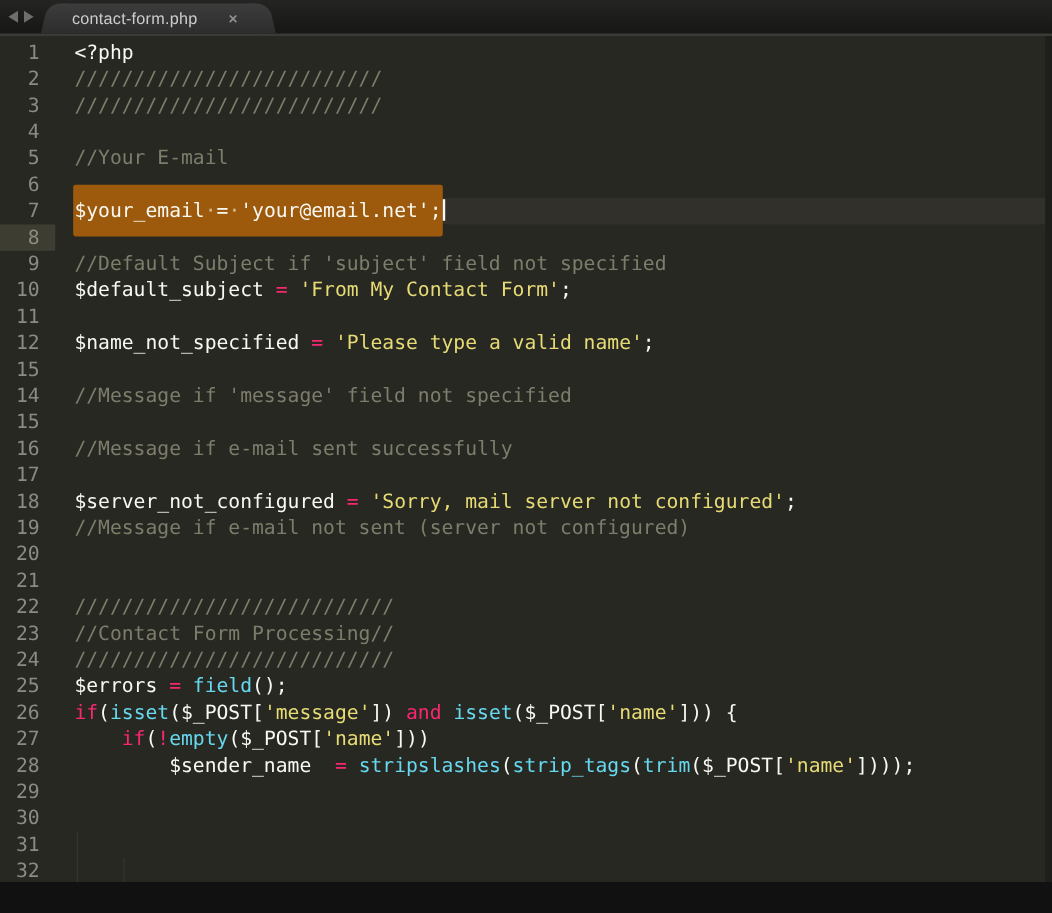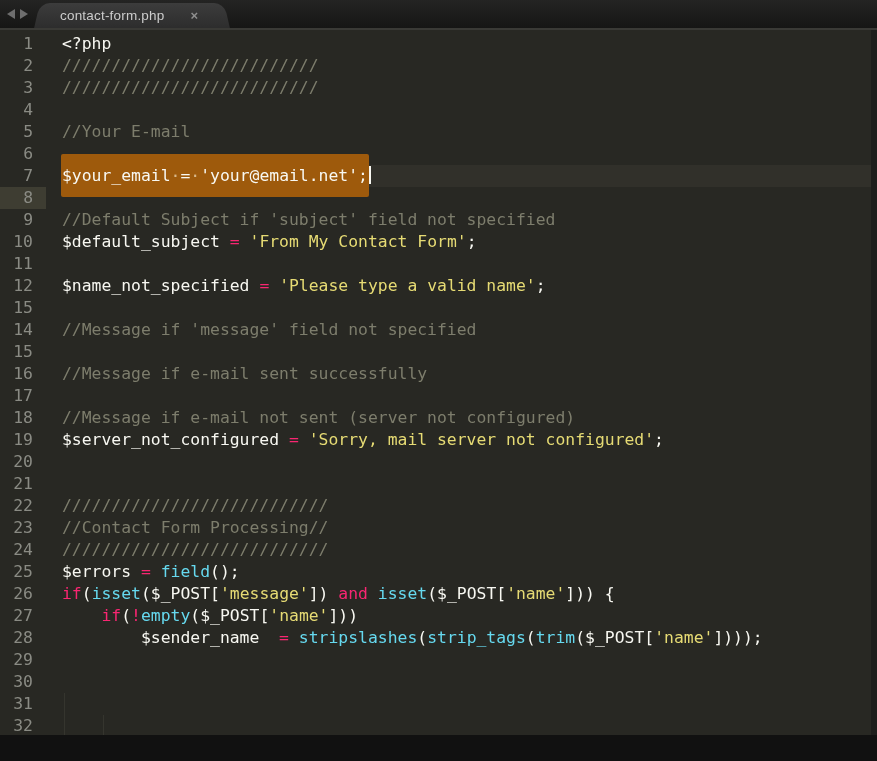--- a/index.html
+++ b/index.html
@@ -142,22 +142,22 @@
           <div class="cline"></div>
           <div class="cline"><span class="tk-comment">//Default Subject if 'subject' field not specified</span></div>
           <div class="cline"><span class="tk-plain">$default_subject </span><span class="tk-keyword">=</span><span class="tk-plain"> </span><span class="tk-string">'From My Contact Form'</span><span class="tk-plain">;</span></div>
           <div class="cline"></div>
           <div class="cline"><span class="tk-plain">$name_not_specified </span><span class="tk-keyword">=</span><span class="tk-plain"> </span><span class="tk-string">'Please type a valid name'</span><span class="tk-plain">;</span></div>
           <div class="cline"></div>
           <div class="cline"><span class="tk-comment">//Message if 'message' field not specified</span></div>
           <div class="cline"></div>
           <div class="cline"><span class="tk-comment">//Message if e-mail sent successfully</span></div>
           <div class="cline"></div>
+          <div class="cline"><span class="tk-plain">$server_not_configured </span><span class="tk-keyword">=</span><span class="tk-plain"> </span><span class="tk-string">'Sorry, mail server not configured'</span><span class="tk-plain">;</span></div>
           <div class="cline"><span class="tk-comment">//Message if e-mail not sent (server not configured)</span></div>
-          <div class="cline"><span class="tk-plain">$server_not_configured </span><span class="tk-keyword">=</span><span class="tk-plain"> </span><span class="tk-string">'Sorry, mail server not configured'</span><span class="tk-plain">;</span></div>
           <div class="cline"></div>
           <div class="cline"></div>
           <div class="cline"><span class="tk-comment">///////////////////////////</span></div>
           <div class="cline"><span class="tk-comment">//Contact Form Processing//</span></div>
           <div class="cline"><span class="tk-comment">///////////////////////////</span></div>
           <div class="cline"><span class="tk-plain">$errors </span><span class="tk-keyword">=</span><span class="tk-plain"> </span><span class="tk-builtin">field</span><span class="tk-plain">();</span></div>
           <div class="cline"><span class="tk-keyword">if</span><span class="tk-plain">(</span><span class="tk-builtin">isset</span><span class="tk-plain">($_POST[</span><span class="tk-string">'message'</span><span class="tk-plain">]) </span><span class="tk-keyword">and</span><span class="tk-plain"> </span><span class="tk-builtin">isset</span><span class="tk-plain">($_POST[</span><span class="tk-string">'name'</span><span class="tk-plain">])) {</span></div>
           <div class="cline"><span class="tk-plain">    </span><span class="tk-keyword">if</span><span class="tk-plain">(</span><span class="tk-keyword">!</span><span class="tk-builtin">empty</span><span class="tk-plain">($_POST[</span><span class="tk-string">'name'</span><span class="tk-plain">]))</span></div>
           <div class="cline"><span class="tk-plain">        $sender_name  </span><span class="tk-keyword">=</span><span class="tk-plain"> </span><span class="tk-builtin">stripslashes</span><span class="tk-plain">(</span><span class="tk-builtin">strip_tags</span><span class="tk-plain">(</span><span class="tk-builtin">trim</span><span class="tk-plain">($_POST[</span><span class="tk-string">'name'</span><span class="tk-plain">])));</span></div>
           <div class="cline"></div>

